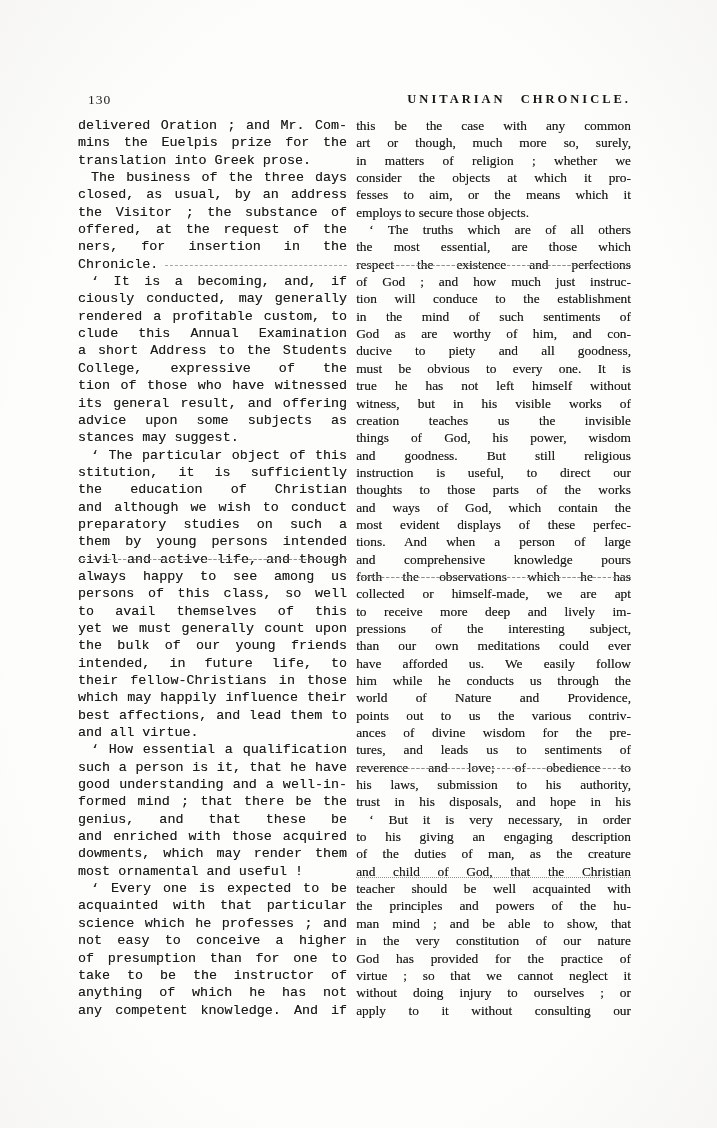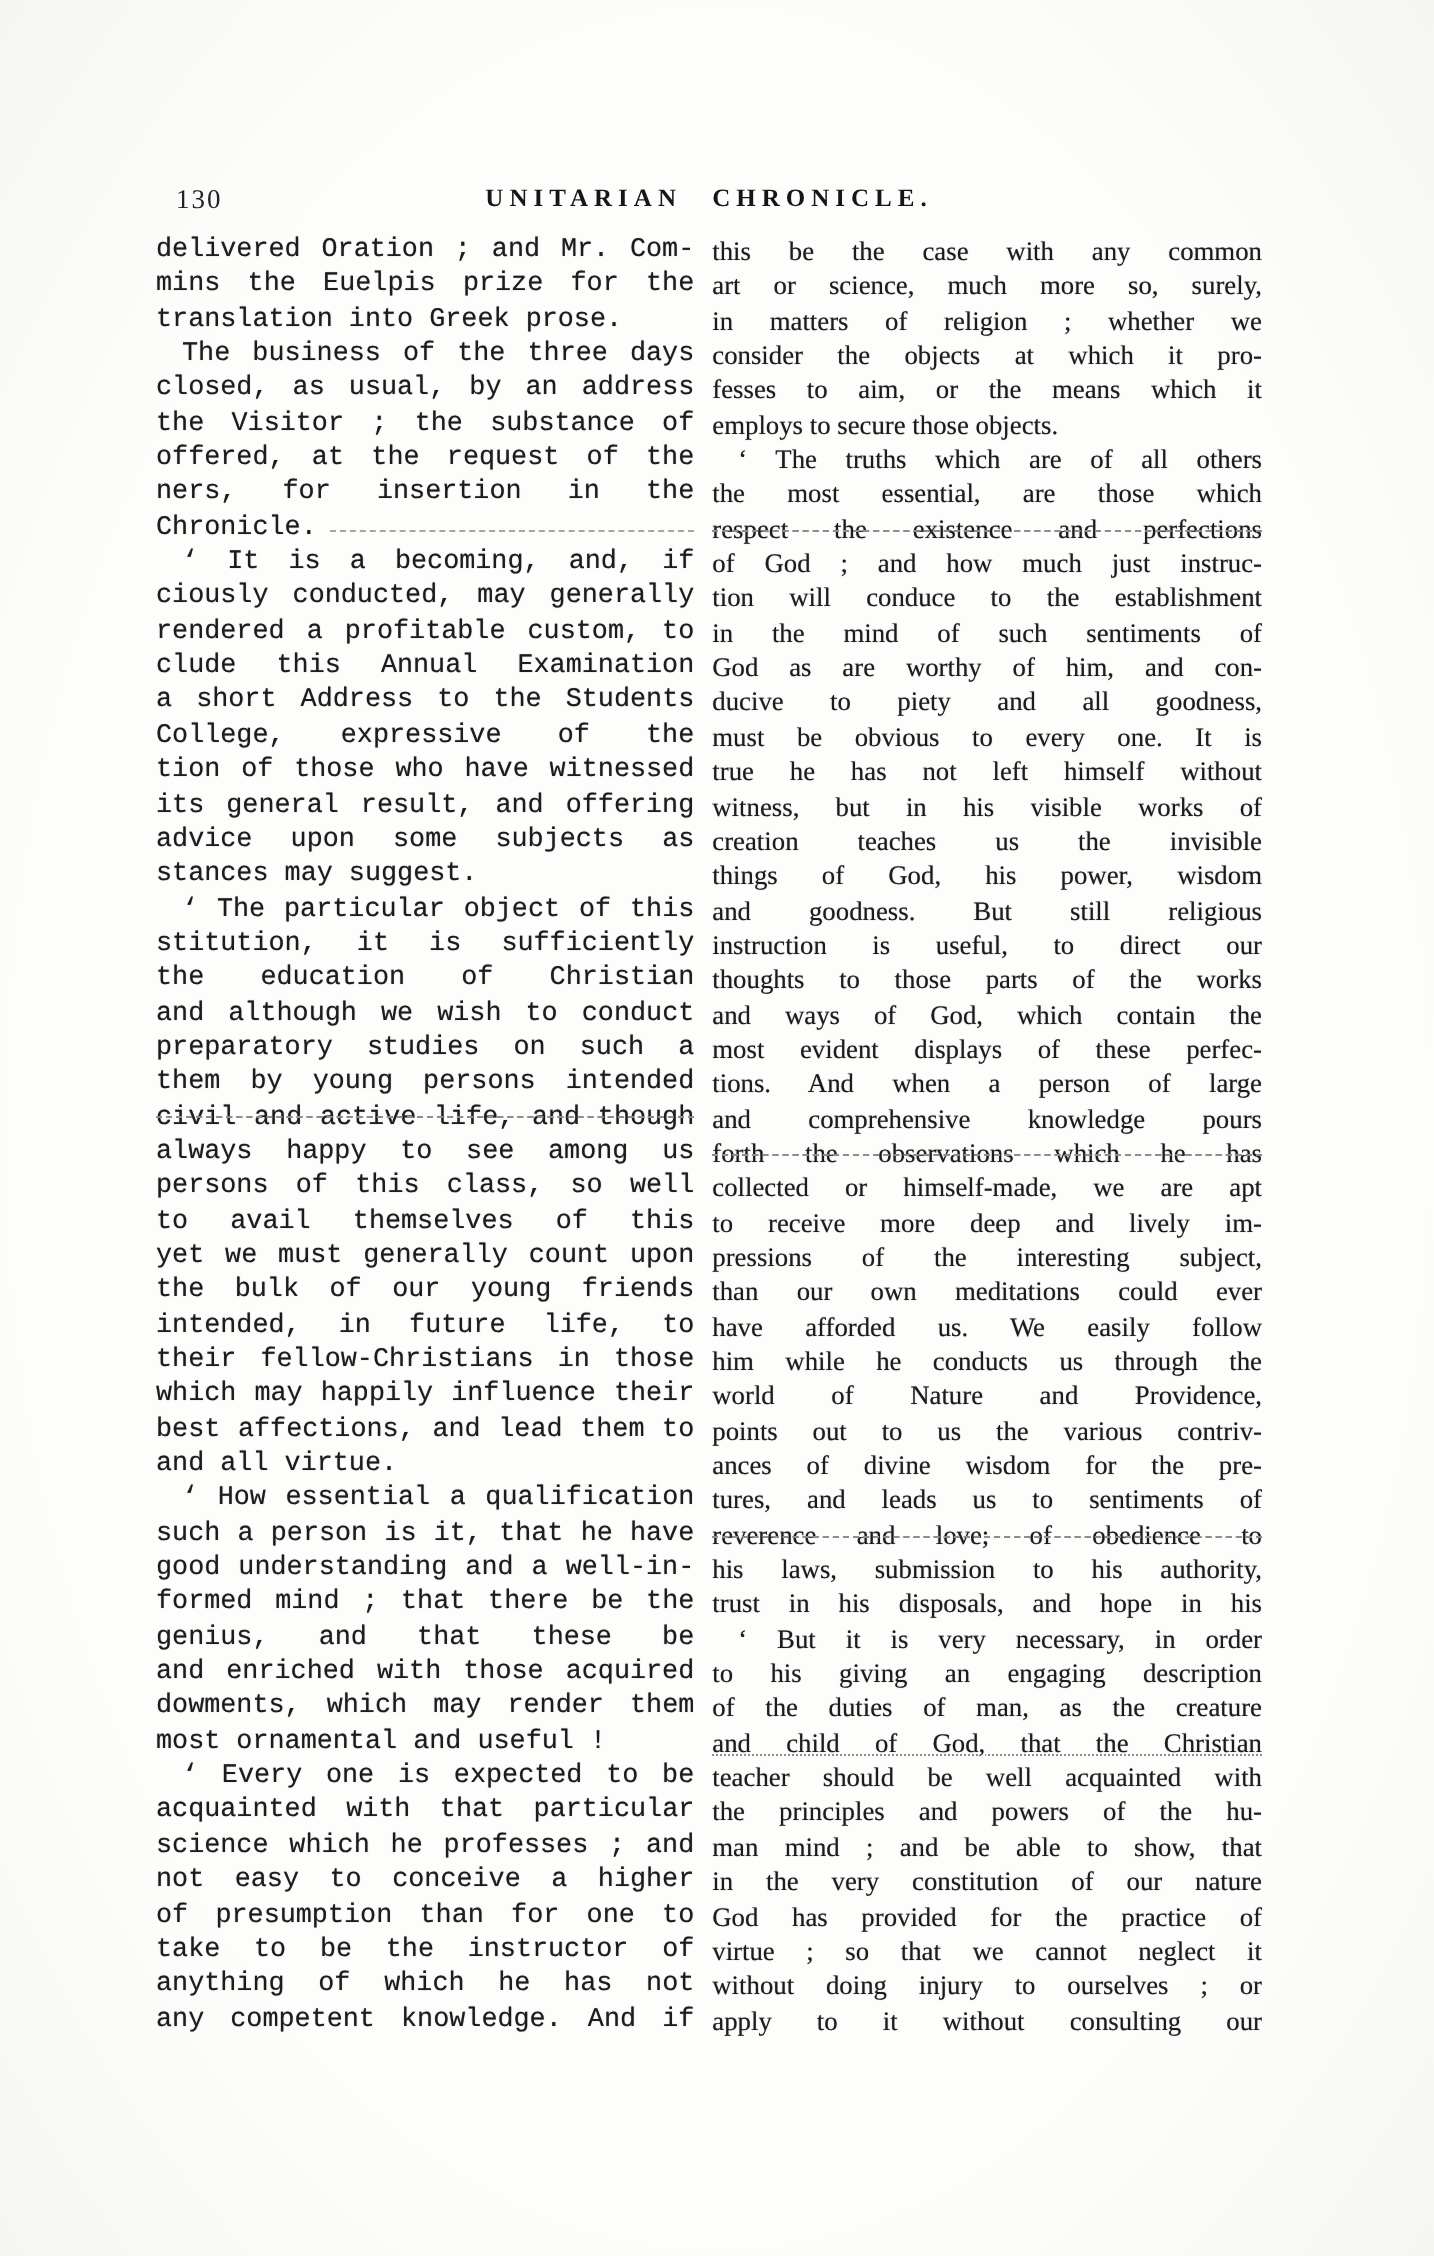--- a/index.html
+++ b/index.html
@@ -28,21 +28,21 @@
   .pagenum {
     position: absolute;
     left: 10px;
     top: 0;
     font-size: 13.5px;
     letter-spacing: 1px;
     color: #222;
   }
   .title {
     display: block;
-    text-align: center;
+    text-align: right;
     font-size: 12.5px;
     font-weight: bold;
     letter-spacing: 3px;
     word-spacing: 9px;
     color: #161616;
   }
   .columns {
     display: flex;
     gap: 9px;
   }
@@ -152,21 +152,21 @@
         <div class="line">acquainted with that particular art or</div>
         <div class="line">science which he professes ; and it is</div>
         <div class="line">not easy to conceive a higher degree</div>
         <div class="line">of presumption than for one to under-</div>
         <div class="line">take to be the instructor of others, in</div>
         <div class="line">anything of which he has not himself</div>
         <div class="line">any competent knowledge.  And if</div>
       </div>
     <div class="col col-right" id="col-right">
         <div class="line">this be the case with any common</div>
-        <div class="line">art or science, much more so, surely,</div>
+        <div class="line">art or though, much more so, surely,</div>
         <div class="line">in matters of religion ;  whether we</div>
         <div class="line">consider the objects at which it pro-</div>
         <div class="line">fesses to aim, or the means which it</div>
         <div class="line end">employs to secure those objects.</div>
         <div class="line indent">‘ The truths which are of all others</div>
         <div class="line">the most essential, are those which</div>
         <div class="line strike">respect the existence and perfections</div>
         <div class="line">of God ; and how much just instruc-</div>
         <div class="line">tion will conduce to the establishment</div>
         <div class="line">in the mind of such sentiments of</div>

